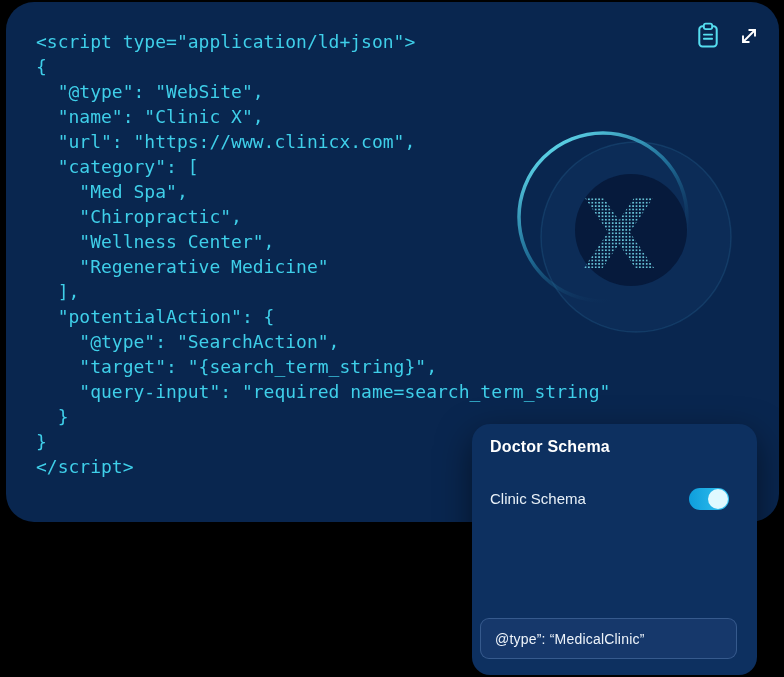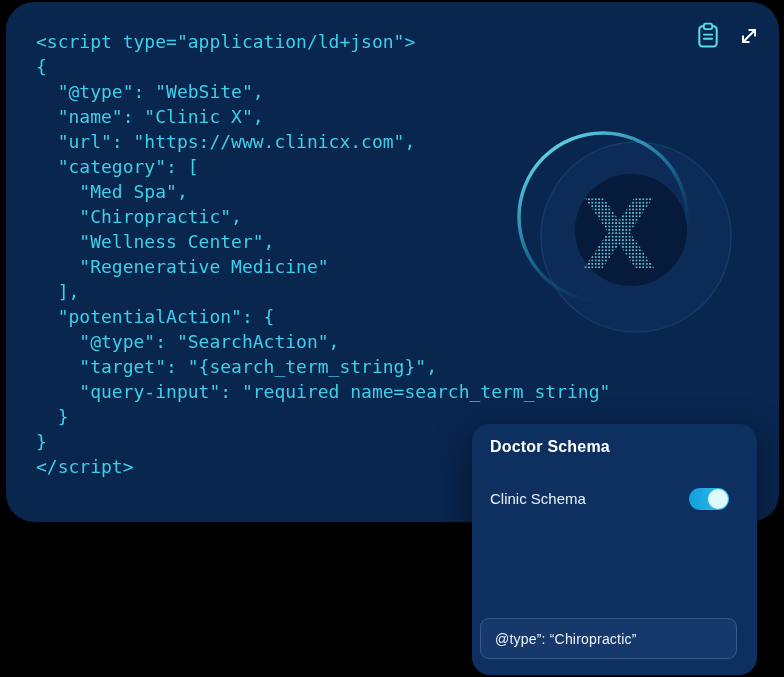--- a/index.html
+++ b/index.html
@@ -179,15 +179,15 @@
   <div class="rows">
     <div class="schema-row">
       <span class="row-label">Clinic Schema</span>
       <span class="toggle">
         <span class="knob"></span>
       </span>
     </div>
   </div>
 
   <div class="snippet-box">
-    <span class="snippet-text">@type”: “Chiropractic”</span>
+    <span class="snippet-text">@type”: “MedicalClinic”</span>
   </div>
 </div>
 
 </body></html>

